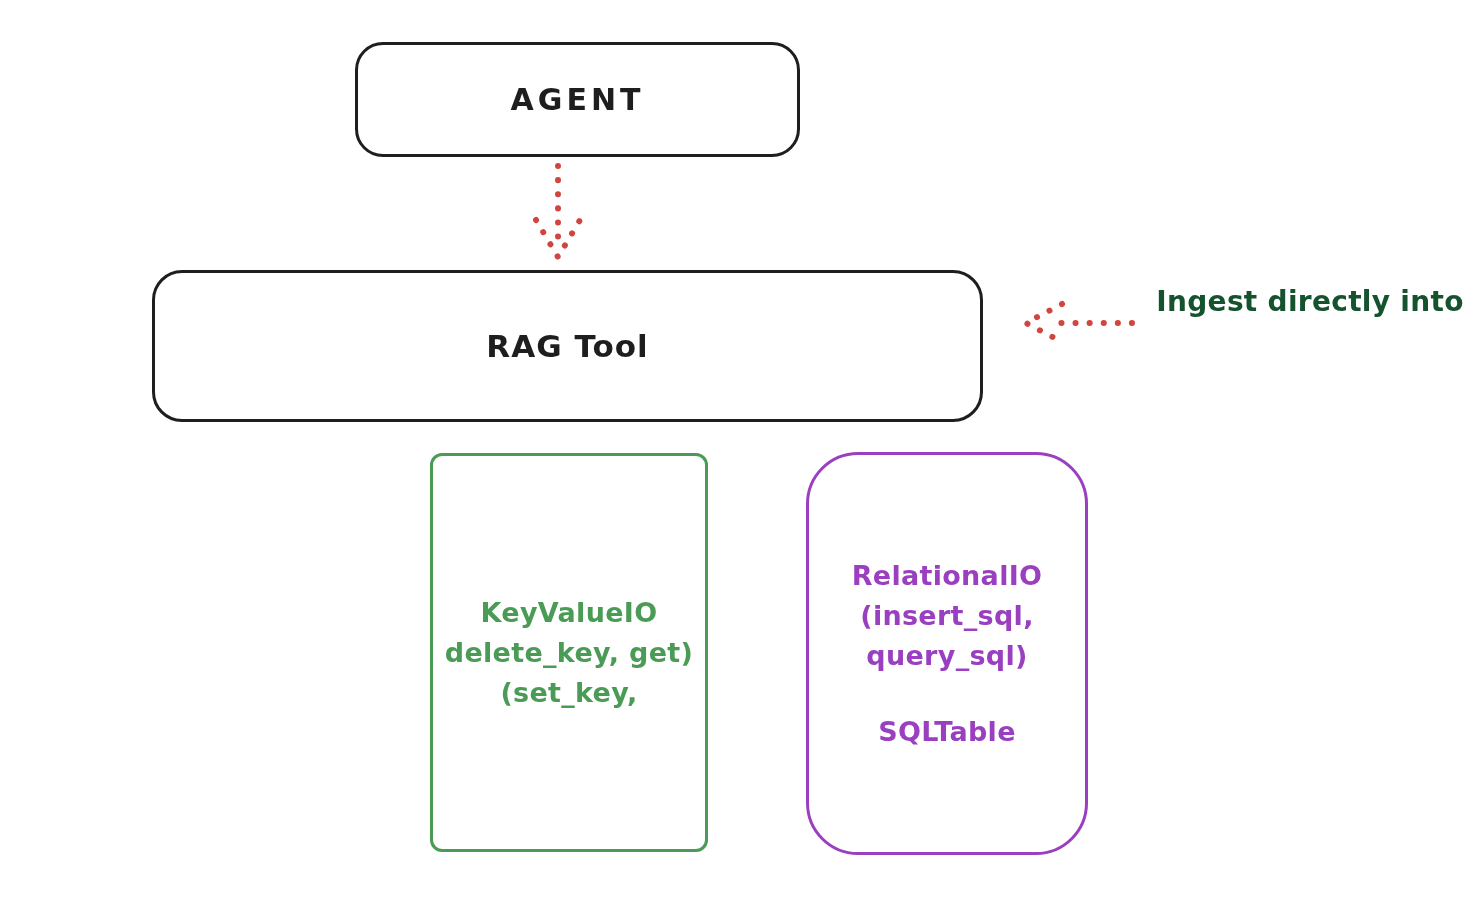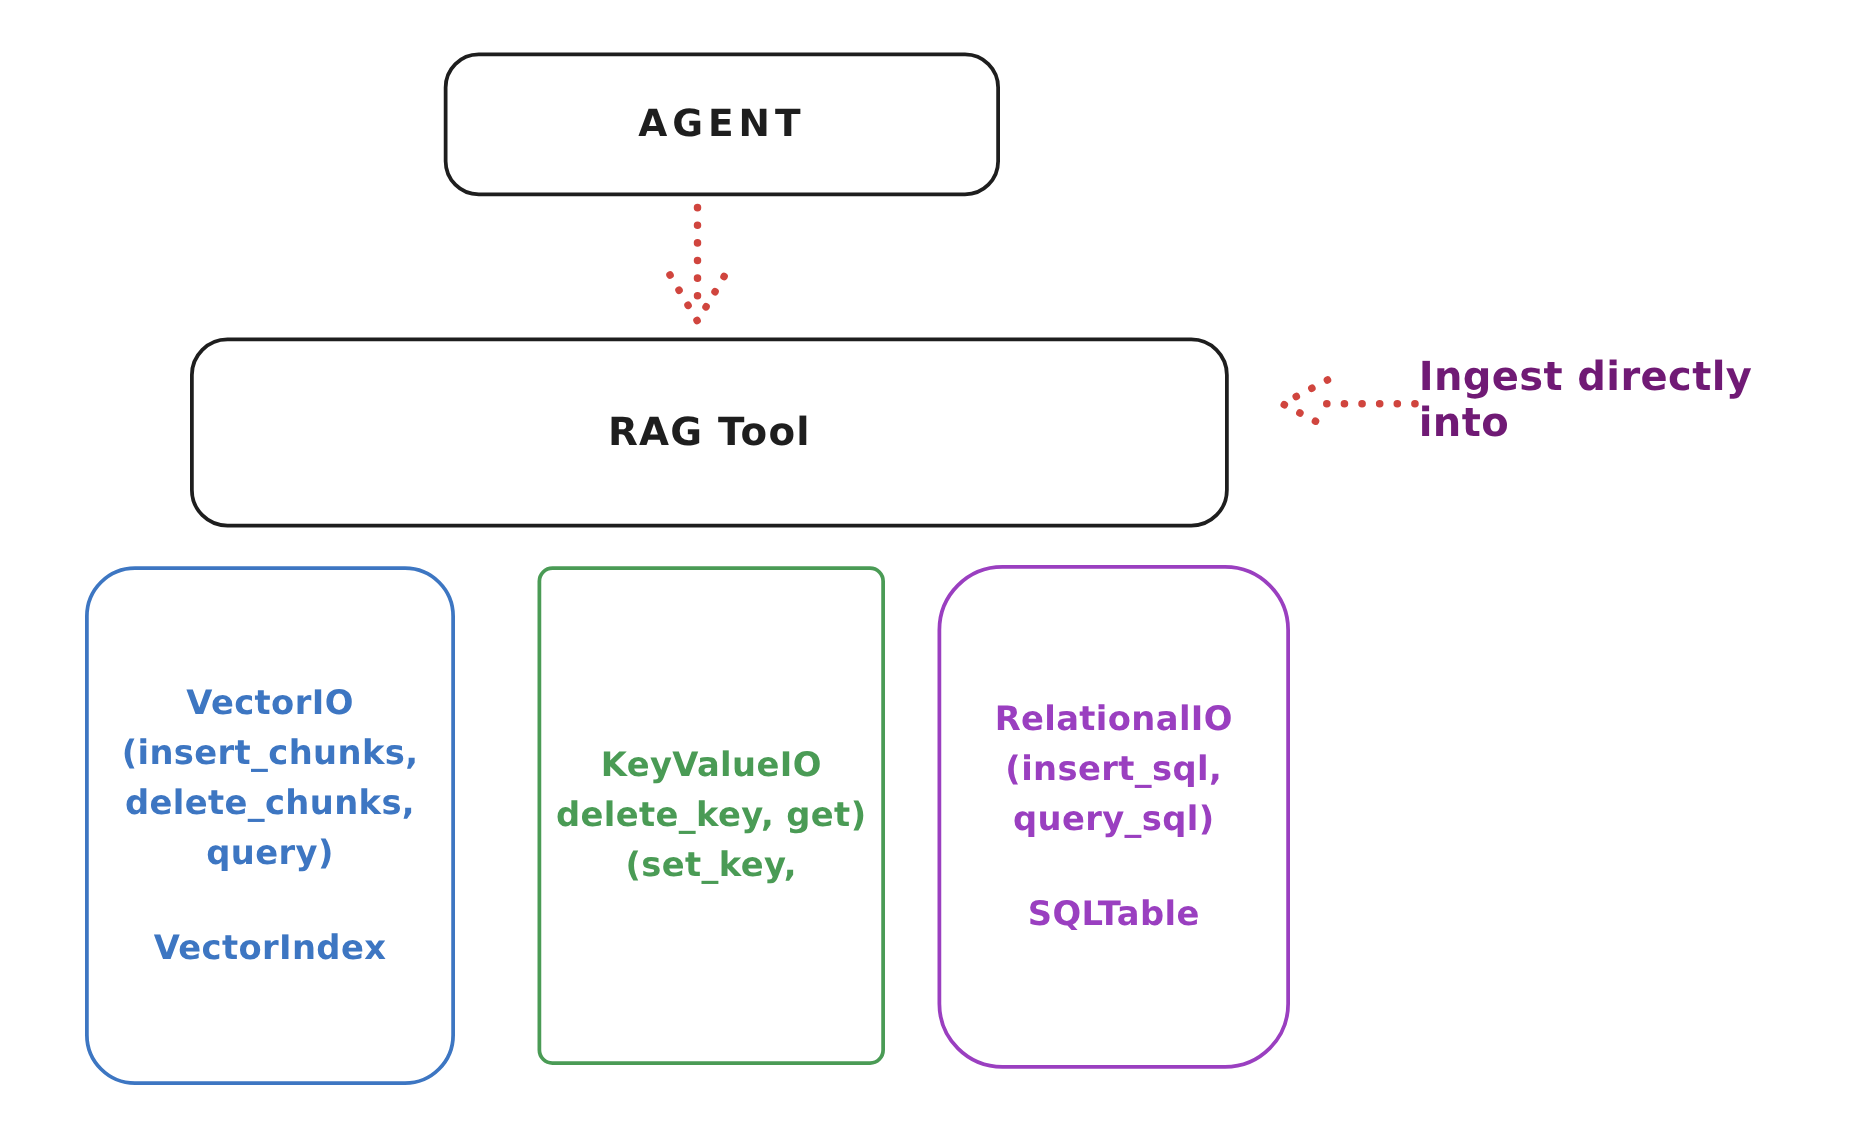--- a/index.html
+++ b/index.html
@@ -43,30 +43,31 @@
   }
   .node-vector {
     left: 68px; top: 453px; width: 296px; height: 415px;
     border: 3px solid #3d76c2; border-radius: 40px; color: #3d76c2;
   }
   .node-keyvalue {
     left: 430px; top: 453px; width: 278px; height: 399px;
     border: 3px solid #4a9b55; border-radius: 12px; color: #4a9b55;
   }
   .node-relational {
-    left: 750px; top: 452px; width: 282px; height: 403px;
+    left: 806px; top: 452px; width: 282px; height: 403px;
     border: 3px solid #9a3fc0; border-radius: 52px; color: #9a3fc0;
   }
   .index-label { margin-top: 36px; }
   .annotation {
     position: absolute;
     left: 1135px; top: 283px; width: 350px;
-    color: #701a75;
-    font-size: 32px; font-weight: 700;
+    color: #14532d;
+    font-size: 28px; font-weight: 700;
     line-height: 37px;
+    text-align: center;
     letter-spacing: 0.3px;
   }
   .arrow-svg { position: absolute; }
   .arrow-svg path, .arrow-svg line, .arrow-svg polyline {
     fill: none;
     stroke: #d0453e;
     stroke-width: 6;
     stroke-linecap: round;
     stroke-linejoin: round;
     stroke-dasharray: 0.1 14;
@@ -92,27 +93,20 @@
 
   <svg class="arrow-svg" style="left:1012px; top:296px;" width="130" height="56" viewBox="0 0 130 56">
     <line x1="120" y1="27" x2="36" y2="27"></line>
     <polyline points="50,8 14,27 50,46"></polyline>
   </svg>
 
   <div class="annotation">
     <div>Ingest directly into</div>
   </div>
 
-  <div class="box io-box node-vector">
-    <div>VectorIO</div>
-    <div>(insert_chunks,</div>
-    <div>delete_chunks,</div>
-    <div>query)</div>
-    <div class="index-label">VectorIndex</div>
-  </div>
 
   <div class="box io-box node-keyvalue">
     <div>KeyValueIO</div>
     <div>delete_key, get)</div>
     <div>(set_key,</div>
   </div>
 
   <div class="box io-box node-relational">
     <div>RelationalIO</div>
     <div>(insert_sql,</div>

